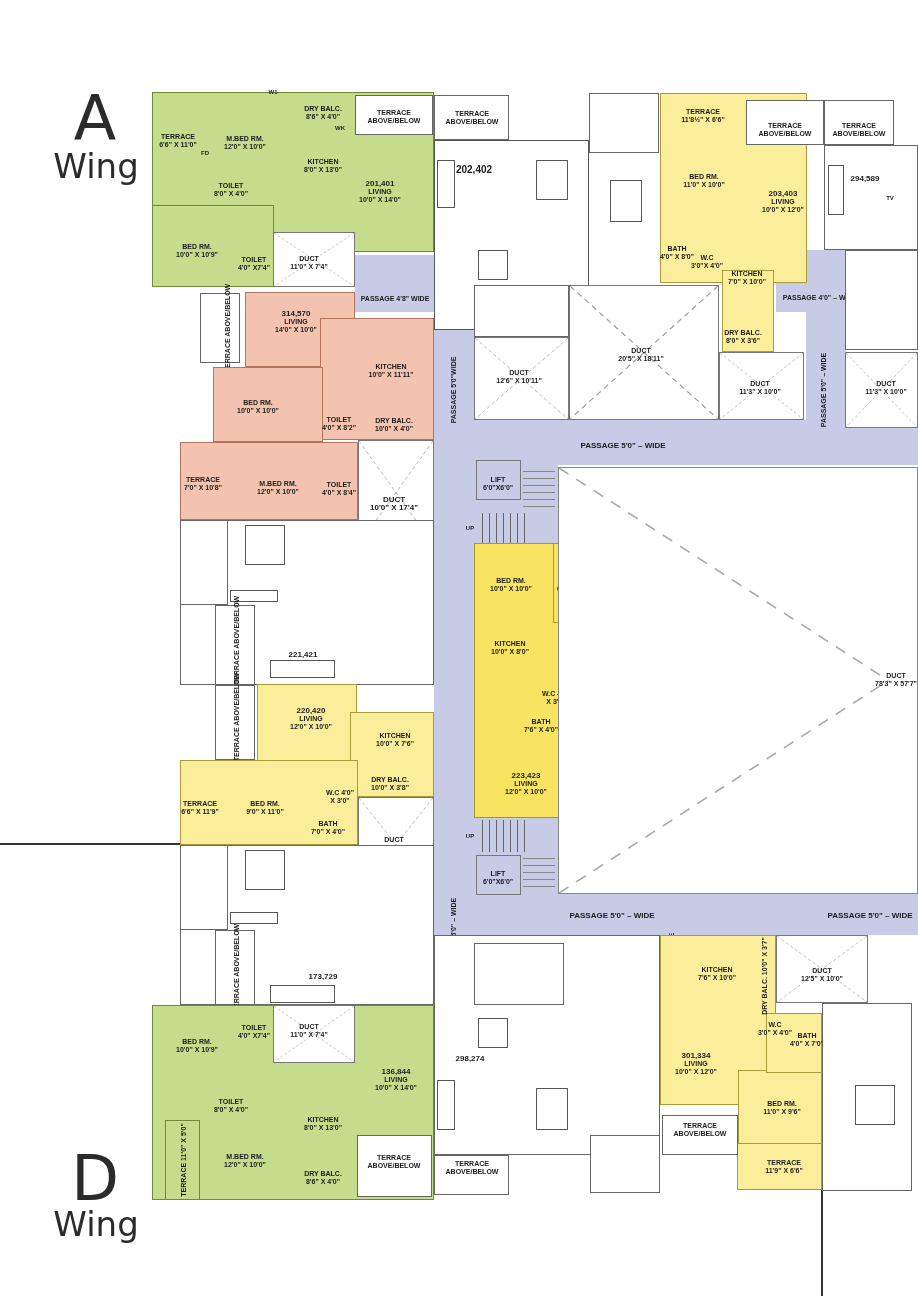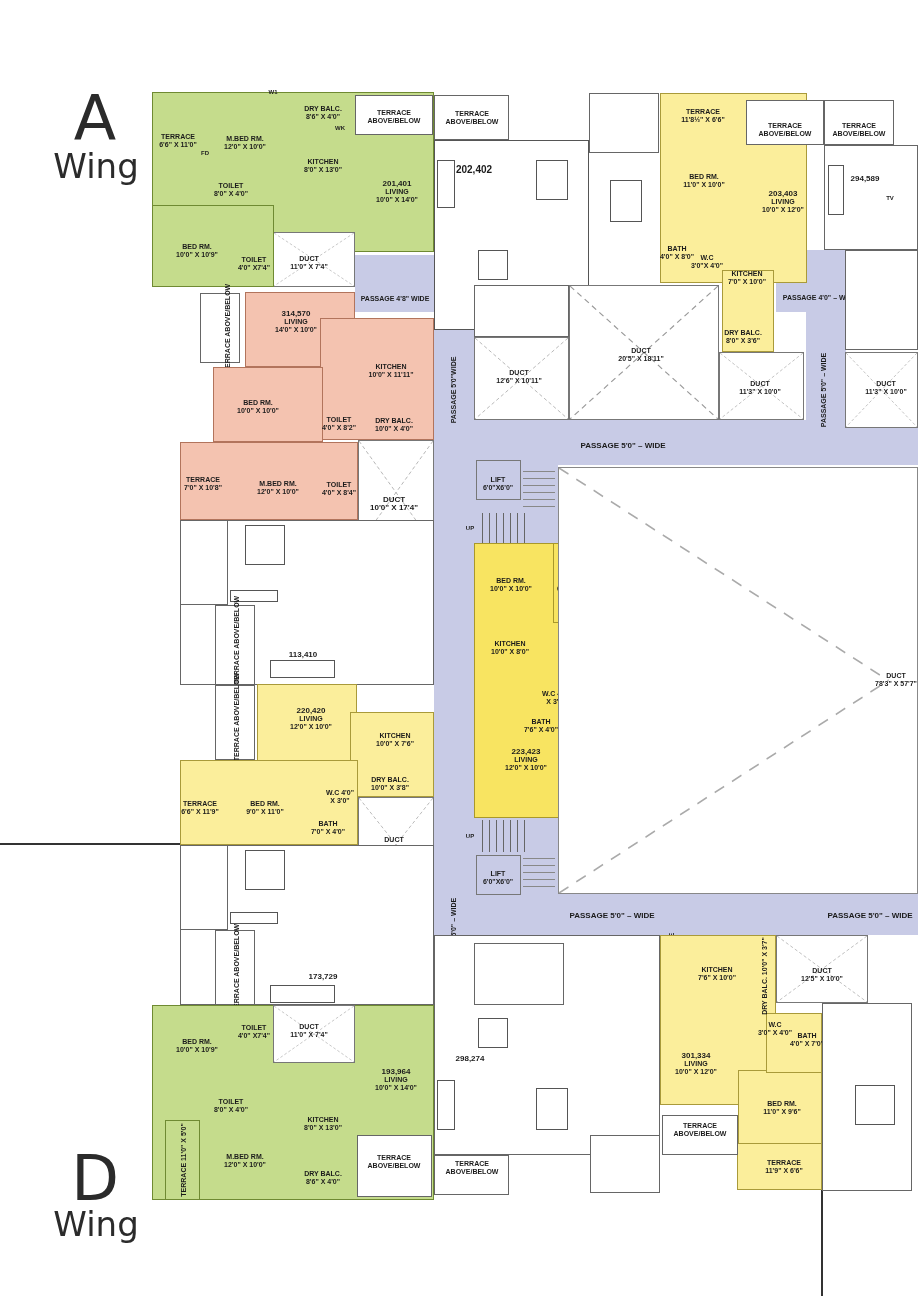--- a/index.html
+++ b/index.html
@@ -76,21 +76,21 @@
     <div>12'0" X 10'0"</div>
   </div>
 <div class="lbl" style="left:323px;top:113px;">
     <div>DRY BALC.</div>
     <div>8'6" X 4'0"</div>
   </div>
 <div class="lbl" style="left:323px;top:166px;">
     <div>KITCHEN</div>
     <div>8'0" X 13'0"</div>
   </div>
-<div class="lbl" style="left:397px;top:192px;">
+<div class="lbl" style="left:380px;top:192px;">
     <div class="n">201,401</div>
     <div>LIVING</div>
     <div>10'0" X 14'0"</div>
   </div>
 <div class="lbl" style="left:231px;top:190px;">
     <div>TOILET</div>
     <div>8'0" X 4'0"</div>
   </div>
 <div class="lbl" style="left:197px;top:251px;">
     <div>BED RM.</div>
@@ -250,21 +250,21 @@
     <div>DUCT</div>
     <div>10'0" X 17'4"</div>
   </div>
 
 <div class="room white" style="left:180px;top:520px;width:254px;height:165px;"></div>
 <div class="room white" style="left:180px;top:520px;width:48px;height:85px;"></div>
 <div class="furn" style="left:245px;top:525px;width:40px;height:40px;"></div>
 <div class="furn" style="left:230px;top:590px;width:48px;height:12px;"></div>
 <div class="room white" style="left:215px;top:605px;width:40px;height:80px;"></div>
 <div class="lbl v" style="left:237px;top:640px;">TERRACE ABOVE/BELOW</div>
-<div class="lbl n" style="left:303px;top:655px;font-size:8px;">113,410</div>
+<div class="lbl n" style="left:303px;top:655px;font-size:8px;">221,421</div>
 <div class="furn" style="left:270px;top:660px;width:65px;height:18px;"></div>
 
 <div class="room white" style="left:215px;top:685px;width:40px;height:75px;"></div>
 <div class="lbl v" style="left:237px;top:717px;">TERRACE ABOVE/BELOW</div>
 <div class="room yellow" style="left:257px;top:684px;width:100px;height:80px;"></div>
 <div class="room yellow" style="left:350px;top:712px;width:84px;height:85px;"></div>
 <div class="room yellow" style="left:180px;top:760px;width:178px;height:85px;"></div>
 <div class="lbl" style="left:311px;top:719px;">
     <div class="n">220,420</div>
     <div>LIVING</div>
@@ -341,21 +341,21 @@
   </div>
 <div class="lbl v" style="left:562px;top:648px;"><span>DRY BALC.</span> <span>8'6" X 3'3"</span></div>
 <div class="lbl" style="left:556px;top:698px;">
     <div>W.C 4'0"</div>
     <div>X 3'0"</div>
   </div>
 <div class="lbl" style="left:541px;top:726px;">
     <div>BATH</div>
     <div>7'6" X 4'0"</div>
   </div>
-<div class="lbl" style="left:526px;top:760px;">
+<div class="lbl" style="left:526px;top:784px;">
     <div class="n">223,423</div>
     <div>LIVING</div>
     <div>12'0" X 10'0"</div>
   </div>
 
 <div class="stairs" style="left:476px;top:820px;width:50px;height:32px;"></div>
 <div class="small" style="left:470px;top:836px;">UP</div>
 <div class="stairs-h" style="left:523px;top:852px;width:32px;height:40px;"></div>
 <div class="lift" style="left:476px;top:855px;width:45px;height:40px;"></div>
 <div class="lbl" style="left:498px;top:878px;">
@@ -410,21 +410,21 @@
   </div>
 <div class="lbl" style="left:254px;top:1032px;">
     <div>TOILET</div>
     <div>4'0" X7'4"</div>
   </div>
 <div class="lbl" style="left:309px;top:1031px;">
     <div>DUCT</div>
     <div>11'0" X 7'4"</div>
   </div>
 <div class="lbl" style="left:396px;top:1080px;">
-    <div class="n">193,964</div>
+    <div class="n">136,844</div>
     <div>LIVING</div>
     <div>10'0" X 14'0"</div>
   </div>
 <div class="lbl" style="left:231px;top:1106px;">
     <div>TOILET</div>
     <div>8'0" X 4'0"</div>
   </div>
 <div class="lbl" style="left:323px;top:1124px;">
     <div>KITCHEN</div>
     <div>8'0" X 13'0"</div>

